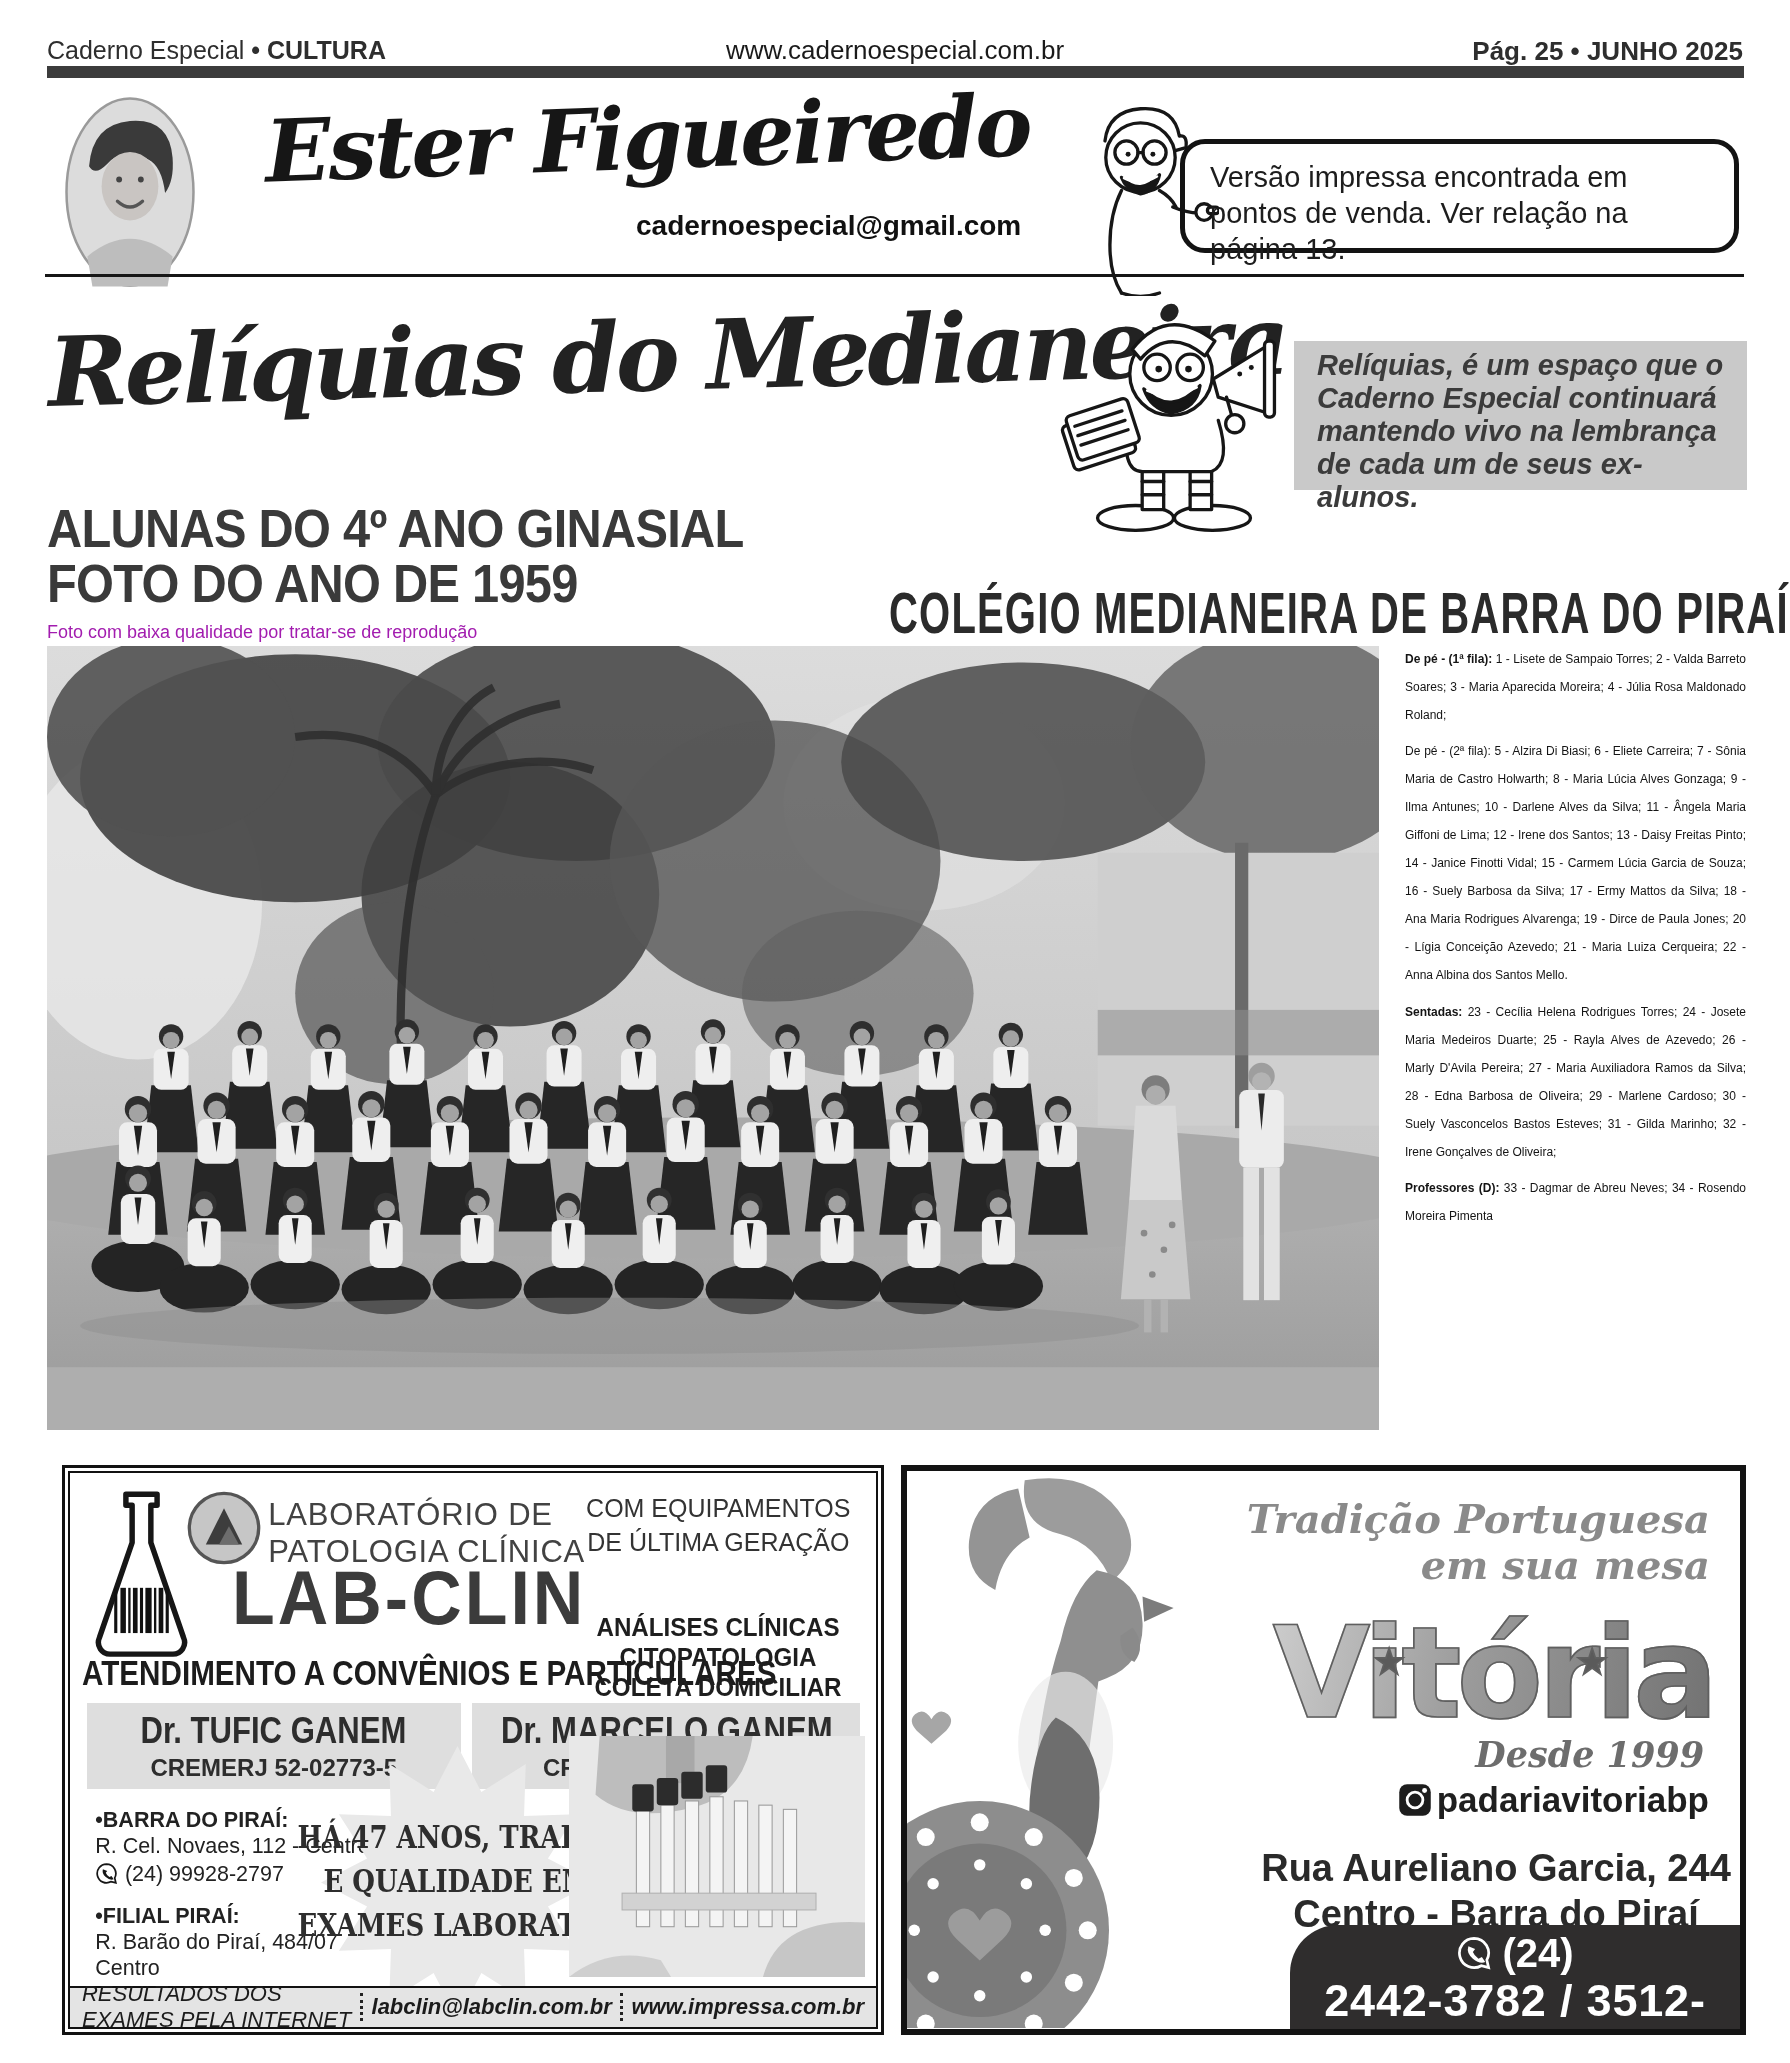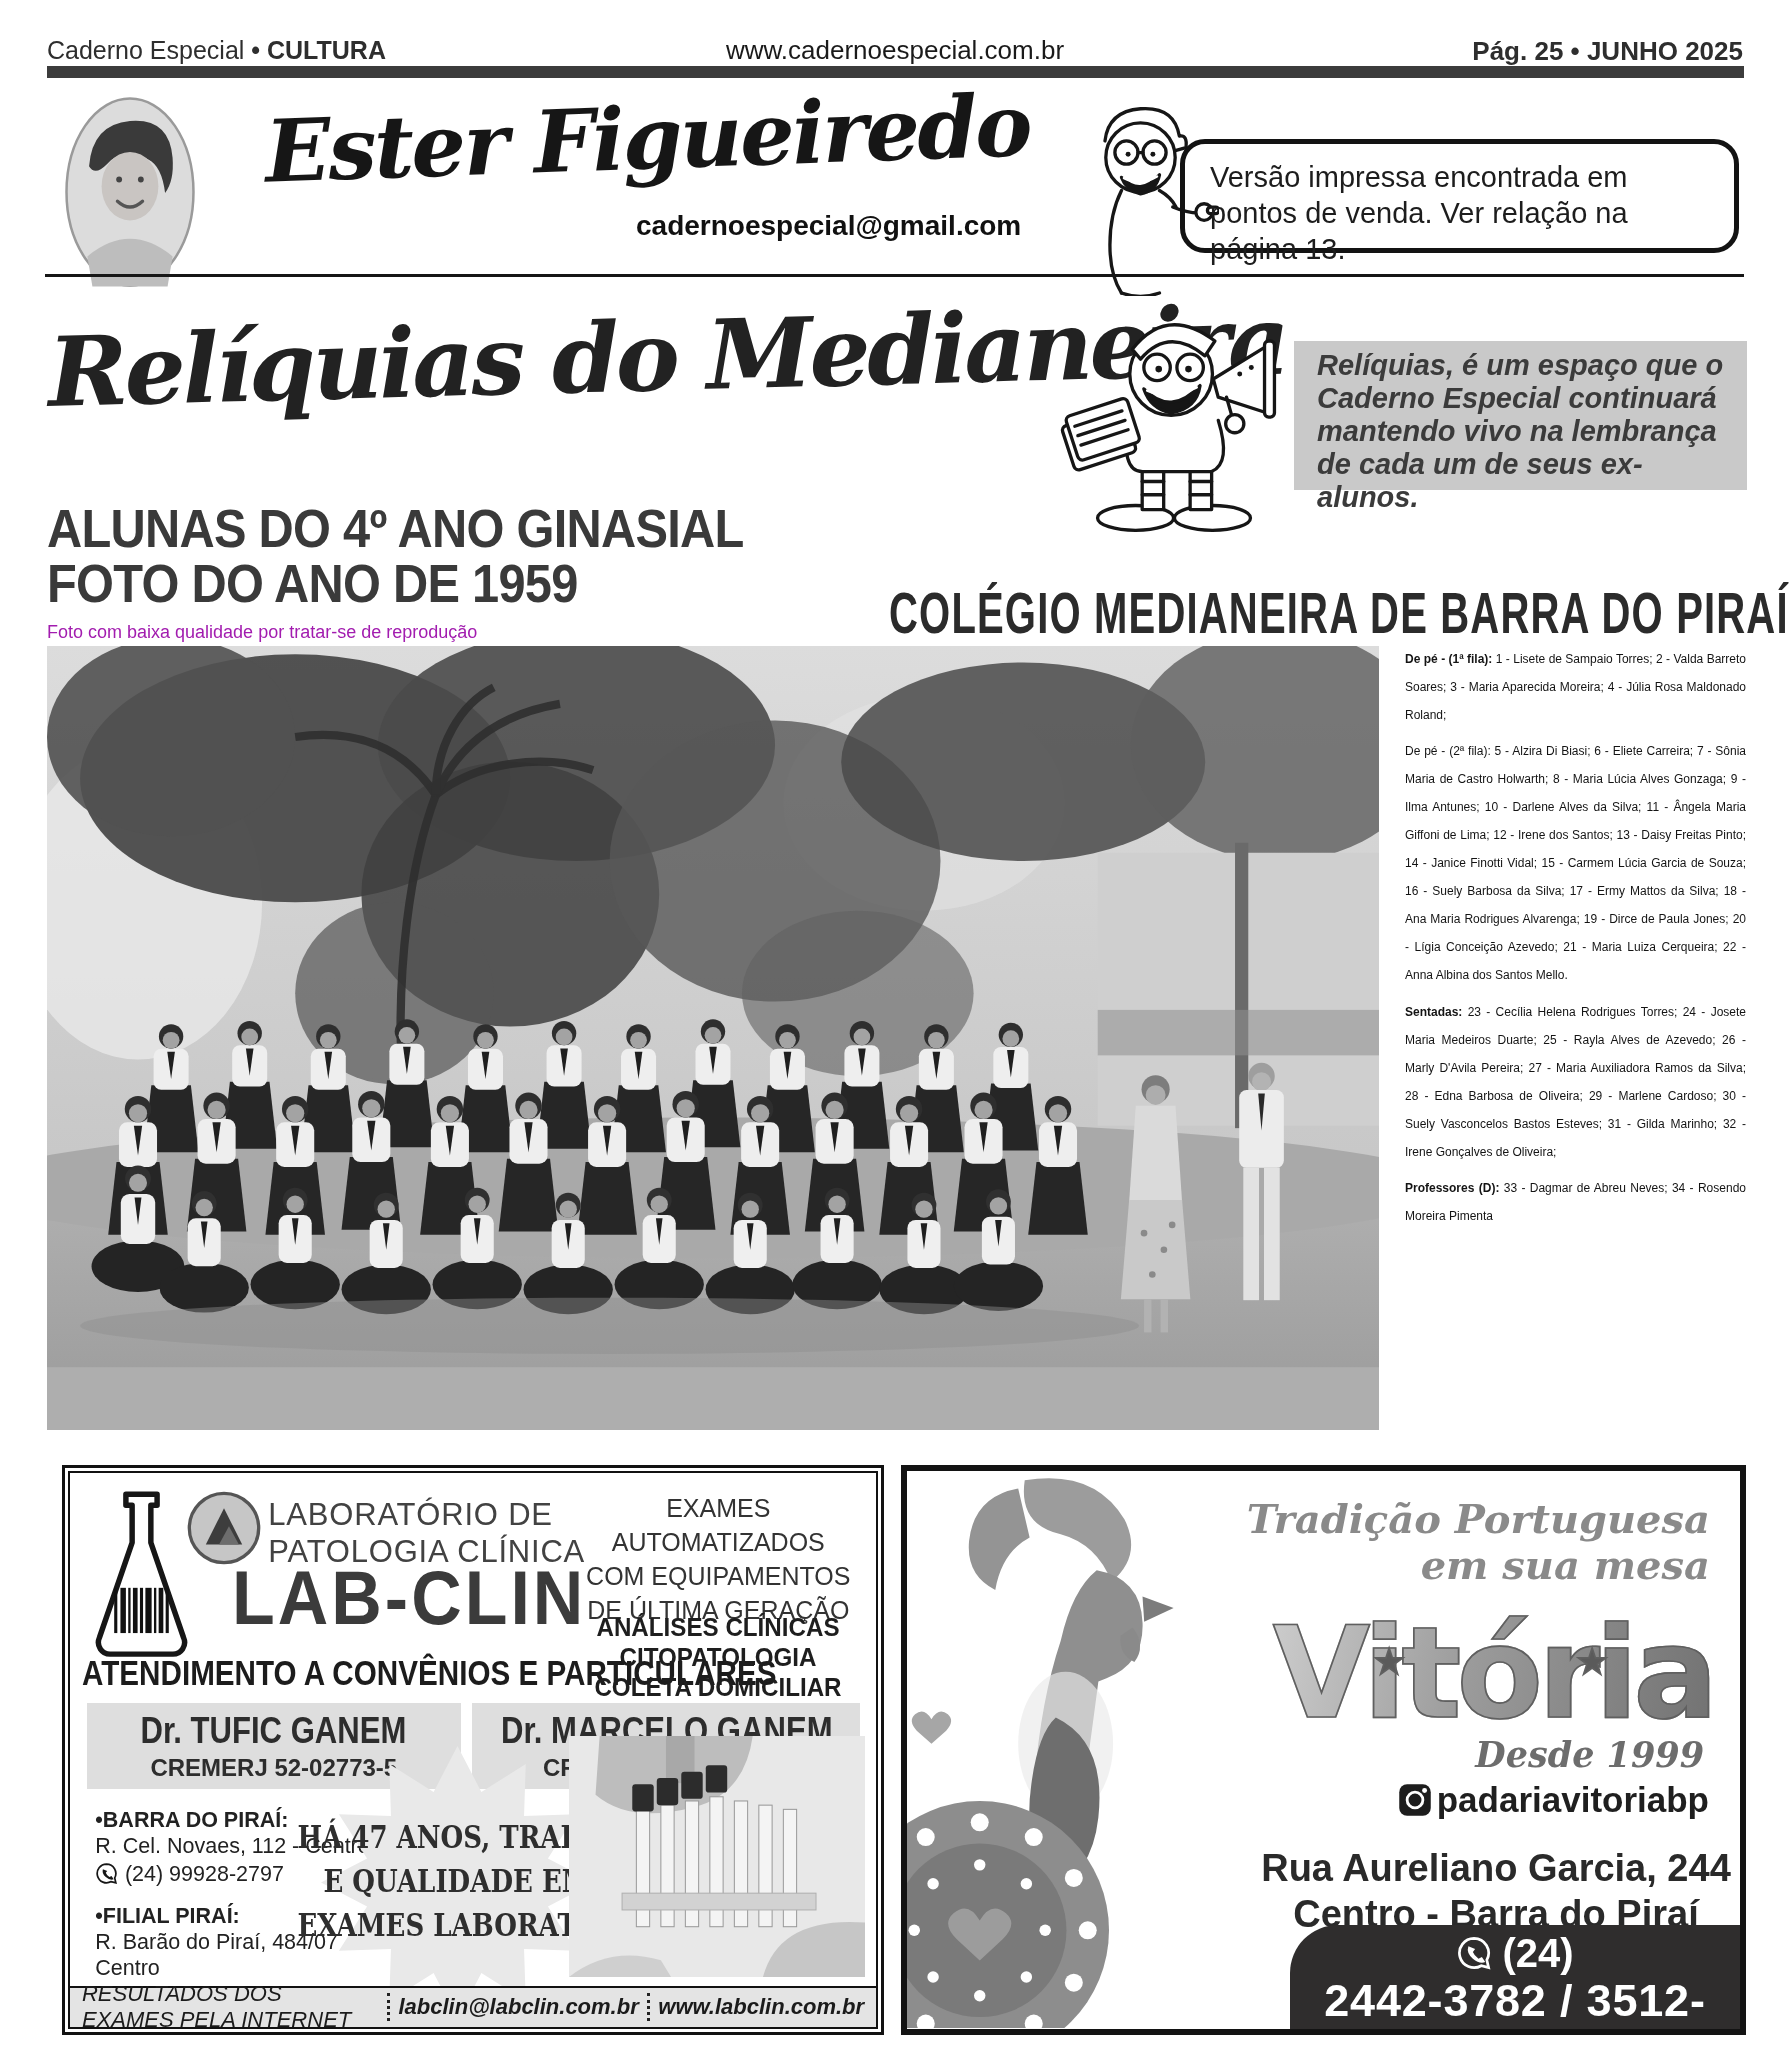--- a/index.html
+++ b/index.html
@@ -377,21 +377,20 @@
       <div class="abs doc-box doc1">
         <span class="doc-name">Dr. TUFIC GANEM</span>
         <span class="doc-crm">CREMERJ 52-02773-5</span>
       </div>
       <div class="abs doc-box doc2">
         <span class="doc-name">Dr. MARCELO GANEM</span>
         <span class="doc-crm">CREMERJ 52-49440-5</span>
       </div>
 
       <div class="abs exams-note">
-        <div>EXAMES AUTOMATIZADOS</div>
         <div>COM EQUIPAMENTOS</div>
         <div>DE ÚLTIMA GERAÇÃO</div>
       </div>
       <div class="abs services">
         <div>ANÁLISES CLÍNICAS</div>
         <div>CITOPATOLOGIA</div>
         <div>COLETA DOMICILIAR</div>
       </div>
 
       <div class="abs branches">
@@ -456,21 +455,21 @@
           <path d="M190,230 q16,-58 100,-52 v52 Z" fill="#c6c6c6"></path>
           <path d="M0,230 q40,-30 90,-16 l10,16 Z" fill="#cfcfcf"></path>
         </svg>
       </div>
 
       <div class="abs lab-footer">
         <span>RESULTADOS DOS EXAMES PELA INTERNET</span>
         <span class="sep"></span>
         <span class="bold">labclin@labclin.com.br</span>
         <span class="sep"></span>
-        <span class="bold">www.labclin.com.br</span>
+        <span class="bold">www.impressa.com.br</span>
       </div>
     </div>
   </div>
 
   <div class="abs ad-vit">
 
     <div class="abs rooster">
       <svg viewBox="0 0 440 674" width="100%" height="100%">
         <path d="M150,8 q85,-14 122,48 q22,44 -16,76 q-18,-46 -62,-58 q-52,-12 -44,-66Z" fill="#9c9c9c"></path>
         <path d="M142,18 q-54,10 -60,64 q-4,42 32,60 q8,-46 42,-64 Z" fill="#949494"></path>

